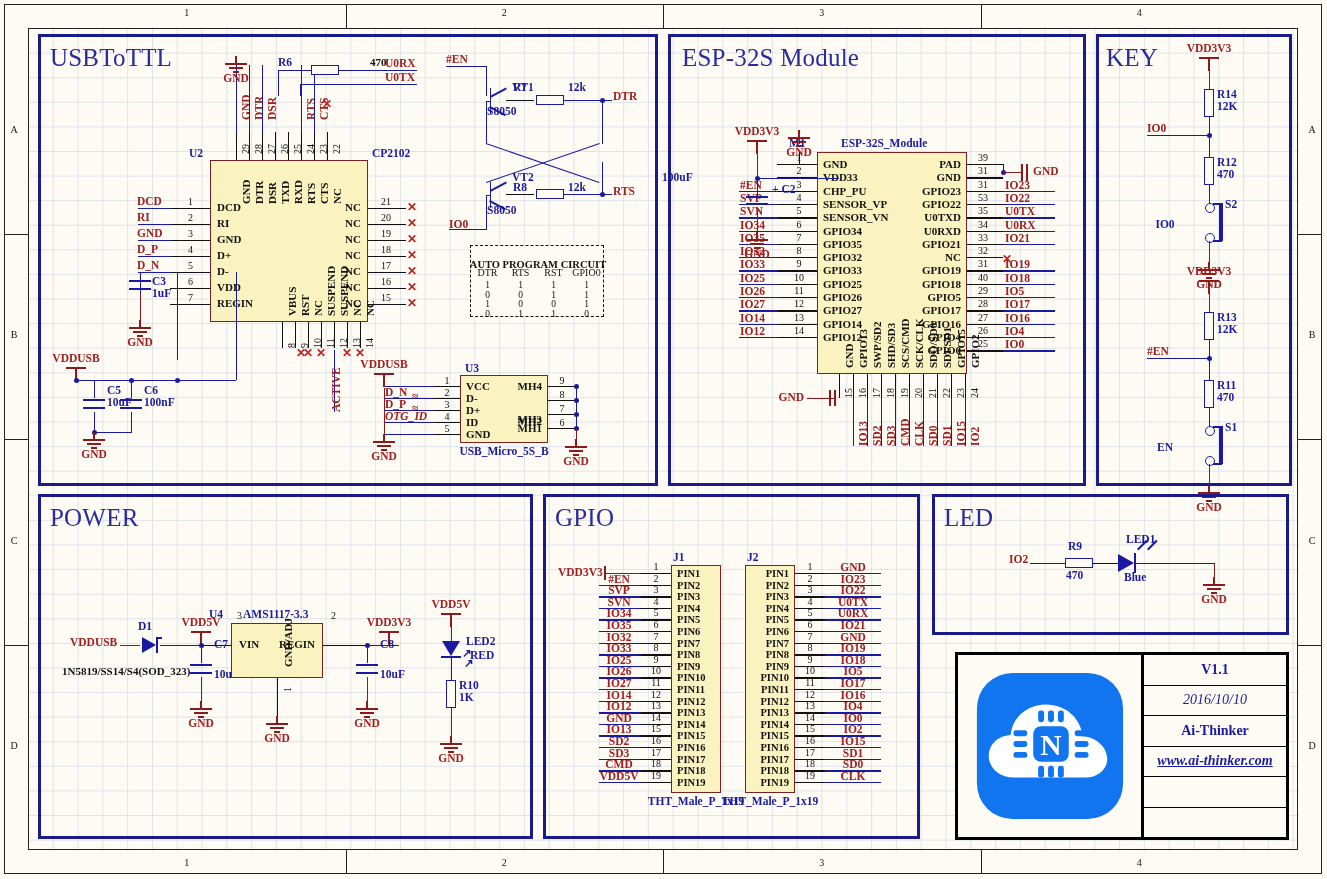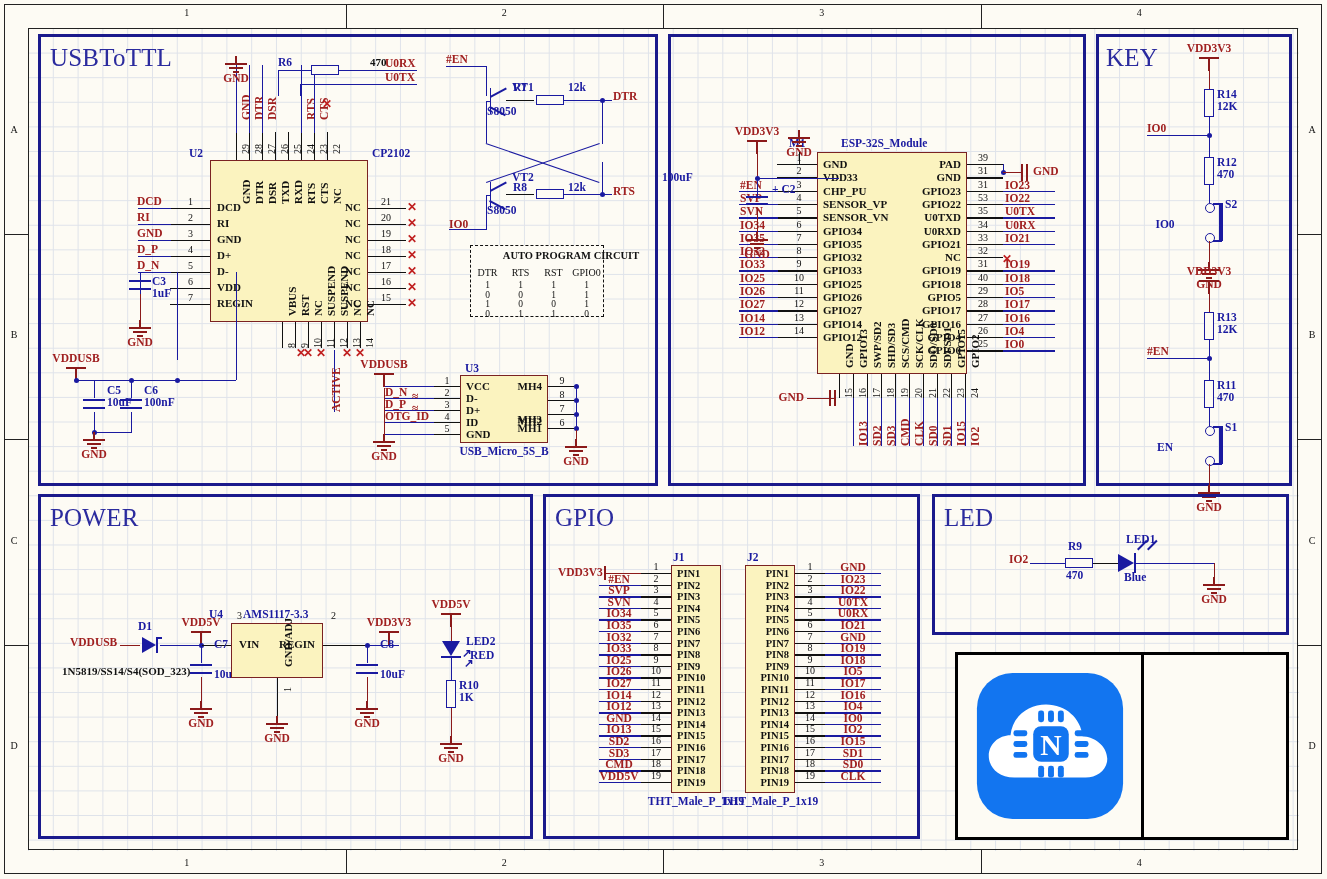--- a/index.html
+++ b/index.html
@@ -327,21 +327,21 @@
       <div class="lbl net" style="left:613px;top:186px;">RTS</div>
       <div class="dot" style="left:599.5px;top:191.5px;"></div>
       <div style="left:486px;top:195px;width:1.4px;height:34px;background:#1a1aa0;position:absolute;"></div>
       <div class="lbl net" style="left:449px;top:219px;">IO0</div>
       <div style="left:449px;top:229px;width:38px;height:1.4px;background:#1a1aa0;position:absolute;"></div>
       <div style="position:absolute;left:486px;top:143px;width:120px;height:1.4px;background:#1a1aa0;transform-origin:0 0;transform:rotate(19deg);"></div>
       <div style="position:absolute;left:486px;top:182px;width:120px;height:1.4px;background:#1a1aa0;transform-origin:0 0;transform:rotate(-19deg);"></div>
       <div style="left:602px;top:100px;width:1.4px;height:44px;background:#1a1aa0;position:absolute;"></div>
       <div style="left:602px;top:162px;width:1.4px;height:33px;background:#1a1aa0;position:absolute;"></div>
       <div style="position:absolute;left:470px;top:245px;width:134px;height:72px;border:1.3px dashed #111;box-sizing:border-box;background:#fdfbf4;">
-        <div class="lbl pinname" style="left:67px;top:5px;transform:translateX(-50%);font-size:10.5px;margin-left:33px;">AUTO PROGRAM CIRCUIT</div>
+        <div class="lbl pinname" style="left:67px;top:14px;transform:translateX(-50%);font-size:10.5px;">AUTO PROGRAM CIRCUIT</div>
         <div style="position:absolute;left:0;top:21px;width:100%;display:flex;">
           <div style="flex:1;text-align:center;font-size:10px;font-family:&quot;Liberation Serif&quot;,serif;color:#111;">DTR</div>
           <div style="flex:1;text-align:center;font-size:10px;font-family:&quot;Liberation Serif&quot;,serif;color:#111;">RTS</div>
           <div style="flex:1;text-align:center;font-size:10px;font-family:&quot;Liberation Serif&quot;,serif;color:#111;">RST</div>
           <div style="flex:1;text-align:center;font-size:10px;font-family:&quot;Liberation Serif&quot;,serif;color:#111;">GPIO0</div>
         </div>
         <div style="position:absolute;left:0;top:34px;width:100%;display:flex;">
           <div style="flex:1;text-align:center;font-size:9.5px;font-family:&quot;Liberation Serif&quot;,serif;color:#111;">1</div>
           <div style="flex:1;text-align:center;font-size:9.5px;font-family:&quot;Liberation Serif&quot;,serif;color:#111;">1</div>
           <div style="flex:1;text-align:center;font-size:9.5px;font-family:&quot;Liberation Serif&quot;,serif;color:#111;">1</div>
@@ -385,21 +385,21 @@
       <div class="lbl net" style="left:385px;top:387px;">D_N</div>
       <div class="lbl pinname" style="left:466px;top:405px;">D+</div>
       <div style="left:434px;top:410px;width:26px;height:1.4px;background:#111;position:absolute;"></div>
       <div class="lbl pinnum" style="left:447px;top:400px;transform:translateX(-50%);">3</div>
       <div style="left:384px;top:410px;width:50px;height:1.4px;background:#1a1aa0;position:absolute;"></div>
       <div class="lbl net" style="left:385px;top:399px;">D_P</div>
       <div class="lbl pinname" style="left:466px;top:417px;">ID</div>
       <div style="left:434px;top:422px;width:26px;height:1.4px;background:#111;position:absolute;"></div>
       <div class="lbl pinnum" style="left:447px;top:412px;transform:translateX(-50%);">4</div>
       <div style="left:384px;top:422px;width:50px;height:1.4px;background:#1a1aa0;position:absolute;"></div>
-      <div class="lbl net" style="left:385px;top:411px;">OTG_ID</div>
+      <div class="lbl net" style="left:385px;top:411px;font-style:italic;">OTG_ID</div>
       <div class="lbl pinname" style="left:466px;top:429px;">GND</div>
       <div style="left:434px;top:434px;width:26px;height:1.4px;background:#111;position:absolute;"></div>
       <div class="lbl pinnum" style="left:447px;top:424px;transform:translateX(-50%);">5</div>
       <div style="left:384px;top:434px;width:50px;height:1.4px;background:#1a1aa0;position:absolute;"></div>
       <div style="left:384px;top:388px;width:1.4px;height:46px;background:#8b1a1a;position:absolute;"></div>
       <div class="gndsym" style="left:372px;top:434px;width:24px;height:24px;">
         <div style="position:absolute;left:11px;top:0;width:1.6px;height:7px;background:#8b1a1a;"></div>
         <div style="position:absolute;left:1px;top:7px;width:22px;height:1.8px;background:#8b1a1a;"></div>
         <div style="position:absolute;left:5px;top:11px;width:14px;height:1.6px;background:#8b1a1a;"></div>
         <div style="position:absolute;left:9px;top:15px;width:6px;height:1.6px;background:#8b1a1a;"></div>
@@ -428,20 +428,21 @@
       <div class="gndsym" style="left:564px;top:439px;width:24px;height:24px;">
         <div style="position:absolute;left:11px;top:0;width:1.6px;height:7px;background:#8b1a1a;"></div>
         <div style="position:absolute;left:1px;top:7px;width:22px;height:1.8px;background:#8b1a1a;"></div>
         <div style="position:absolute;left:5px;top:11px;width:14px;height:1.6px;background:#8b1a1a;"></div>
         <div style="position:absolute;left:9px;top:15px;width:6px;height:1.6px;background:#8b1a1a;"></div>
         <div class="lbl net" style="left:12px;top:17px;transform:translateX(-50%);">GND</div>
       </div>
     </div>
 
   <div class="block" style="left:668px;top:34px;width:418px;height:452px;"></div>
+  <div class="block-title" style="left:682px;top:44px;">ESP-32S Module</div>
   <div id="esp32s">
       <div class="ic" style="left:817px;top:152px;width:150px;height:222px;"></div>
       <div class="lbl refdes" style="left:789px;top:138px;">M1</div>
       <div class="lbl refdes" style="left:841px;top:138px;">ESP-32S_Module</div>
       <div class="lbl pinname" style="left:823px;top:159px;">GND</div>
       <div style="left:777px;top:164px;width:40px;height:1.4px;background:#111;position:absolute;"></div>
       <div class="lbl pinnum" style="left:799px;top:153px;transform:translateX(-50%);">1</div>
       <div class="lbl pinname" style="left:823px;top:172.3px;">VDD33</div>
       <div style="left:777px;top:177.3px;width:40px;height:1.4px;background:#111;position:absolute;"></div>
       <div class="lbl pinnum" style="left:799px;top:166.3px;transform:translateX(-50%);">2</div>
@@ -1085,14 +1086,22 @@
         <rect x="43" y="64" width="14" height="6" rx="2.5" fill="#1275f0"></rect>
         <rect x="43" y="75" width="14" height="6" rx="2.5" fill="#1275f0"></rect>
         <rect x="43" y="86" width="14" height="6" rx="2.5" fill="#1275f0"></rect>
 
         <rect x="105" y="64" width="14" height="6" rx="2.5" fill="#1275f0"></rect>
         <rect x="105" y="75" width="14" height="6" rx="2.5" fill="#1275f0"></rect>
         <rect x="105" y="86" width="14" height="6" rx="2.5" fill="#1275f0"></rect>
         <text x="81" y="89" font-family="Liberation Serif, serif" font-size="30" font-weight="bold" fill="#ffffff" text-anchor="middle">N</text>
       </svg>
     </div>
+    <div id="metacell">
+      <div class="metarow m-ver">V1.1</div>
+      <div class="metarow m-date">2016/10/10</div>
+      <div class="metarow m-comp">Ai-Thinker</div>
+      <div class="metarow m-url">www.ai-thinker.com</div>
+      <div class="metarow"></div>
+      <div class="metarow"></div>
+    </div>
   </div>
 </div>
 
 </body></html>

